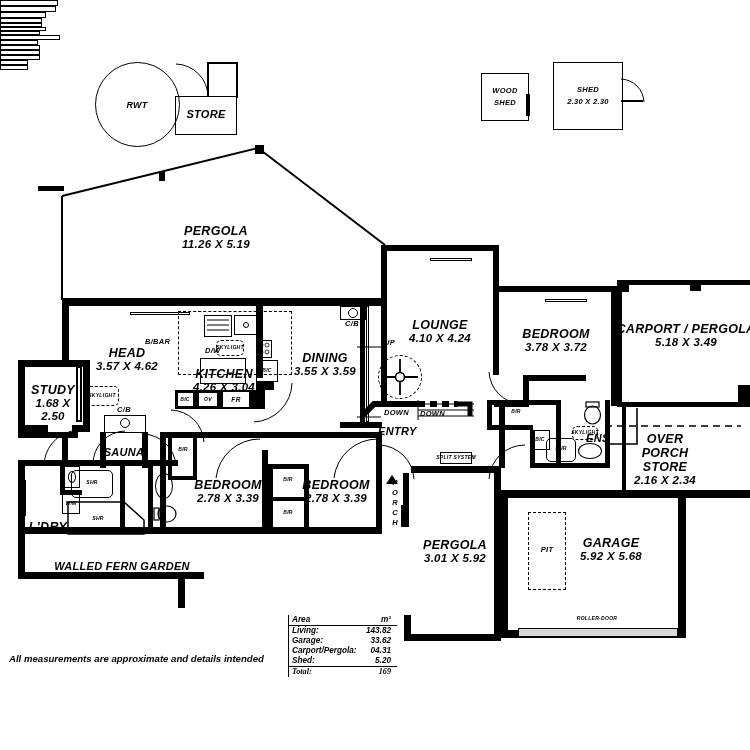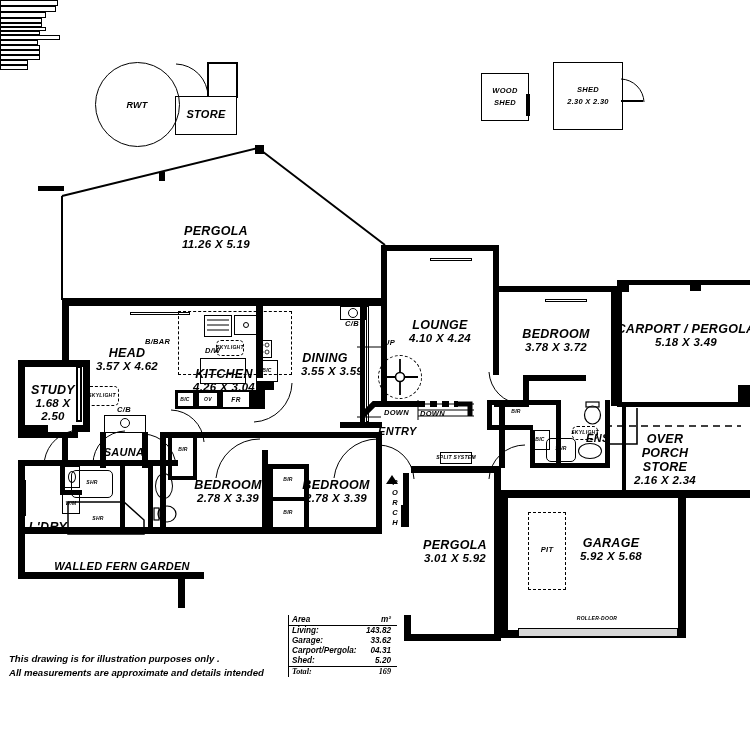--- a/index.html
+++ b/index.html
@@ -152,21 +152,21 @@
     <path d="M42 1 A40 40 0 0 1 4 40" fill="none" stroke="#000" stroke-width="1"></path>
   </svg>
 
   <div class="thin" style="left:104px;top:415px;width:42px;height:18px;"></div>
   <div class="lbl c tiny8" style="left:124px;top:406px;">C/B</div>
   <div class="circle" style="left:120px;top:418px;width:10px;height:10px;"></div>
 
   <div class="wall" style="left:360px;top:306px;width:5px;height:116px;"></div>
   <div class="thin" style="left:366px;top:306px;width:3px;height:116px;"></div>
   <div class="lbl c room" style="left:325px;top:351px;">DINING</div>
-  <div class="lbl c dim" style="left:325px;top:365px;margin-left:7px;">3.55 X 3.59</div>
+  <div class="lbl c dim" style="left:325px;top:365px;">3.55 X 3.59</div>
   <div class="thin" style="left:340px;top:306px;width:26px;height:14px;"></div>
   <div class="circle" style="left:348px;top:308px;width:10px;height:10px;"></div>
   <div class="lbl c tiny8" style="left:352px;top:320px;">C/B</div>
 
   <svg style="left:357px;top:345px;width:28px;height:4px;">
     <line x1="0" y1="2" x2="24" y2="2" stroke="#000" stroke-width="1"></line>
   </svg>
   <div class="lbl tiny8" style="left:384px;top:339px;">UP</div>
   <svg style="left:357px;top:415px;width:28px;height:4px;">
     <line x1="0" y1="2" x2="24" y2="2" stroke="#000" stroke-width="1"></line>
@@ -402,17 +402,16 @@
       <tr class="last">
         <td>Total:</td>
         <td class="v">169</td>
       </tr>
     </tbody>
       </table>
   </div>
   <div class="wall" style="left:404px;top:615px;width:7px;height:26px;"></div>
 
   <div id="disclaimer">
-    <div>This drawing is for illustration purposes only .</div>
     <div>All measurements are approximate and details intended</div>
   </div>
 
 </div>
 
 </body></html>

